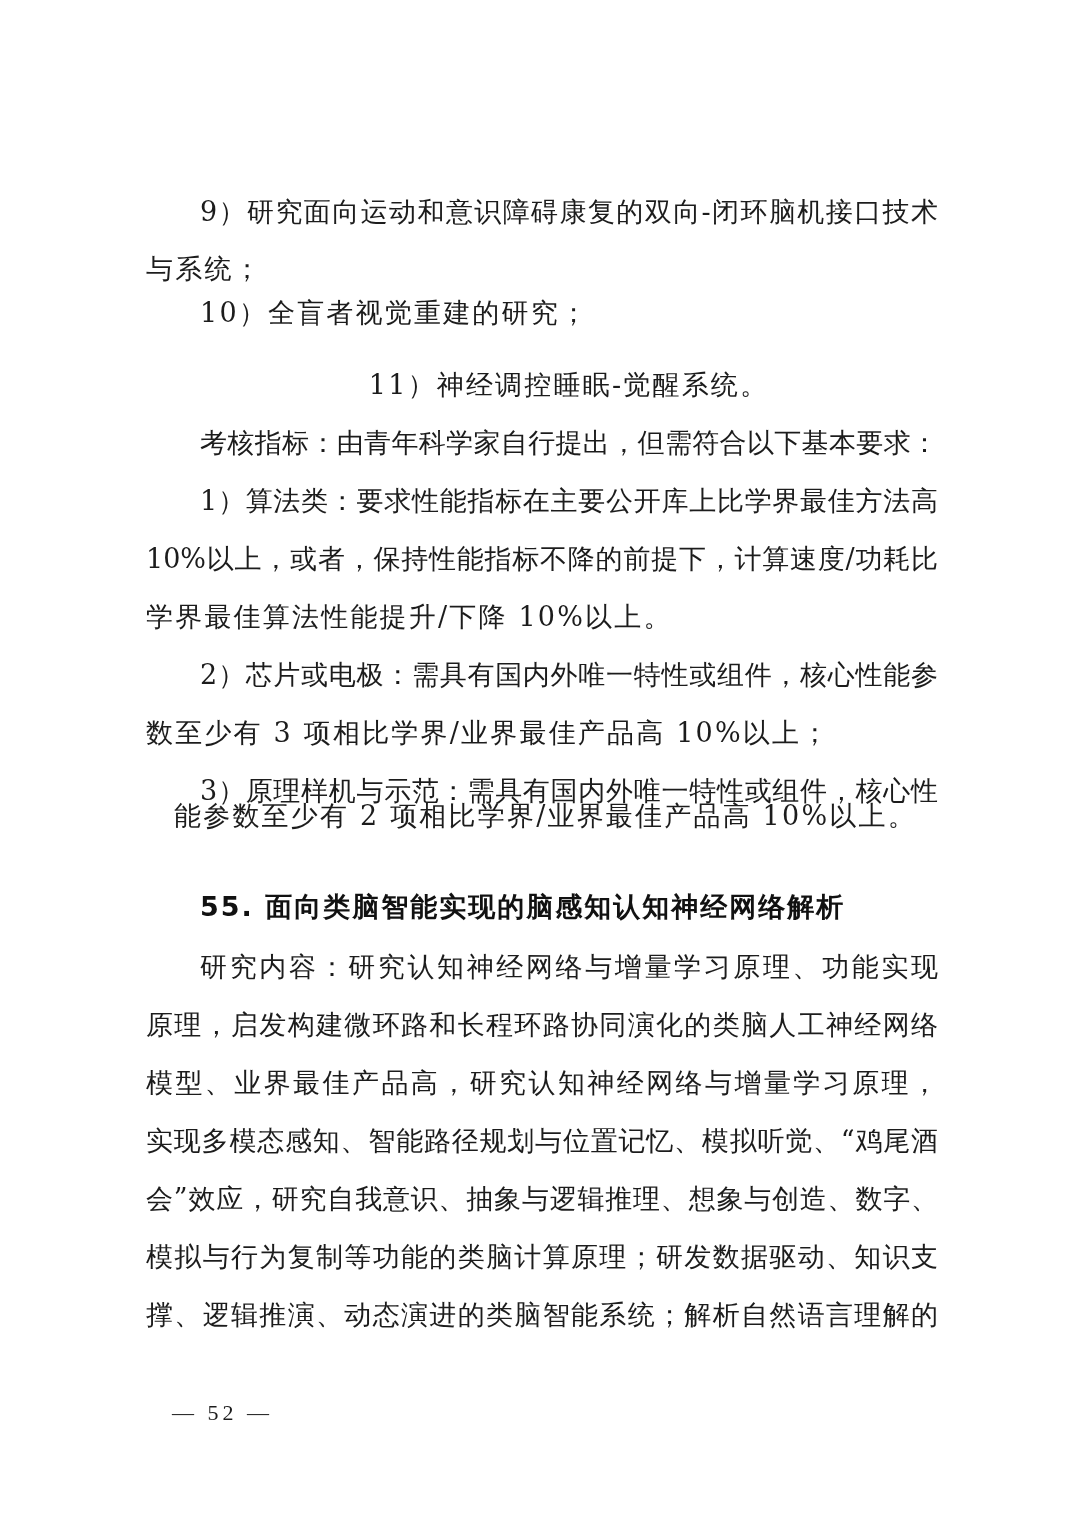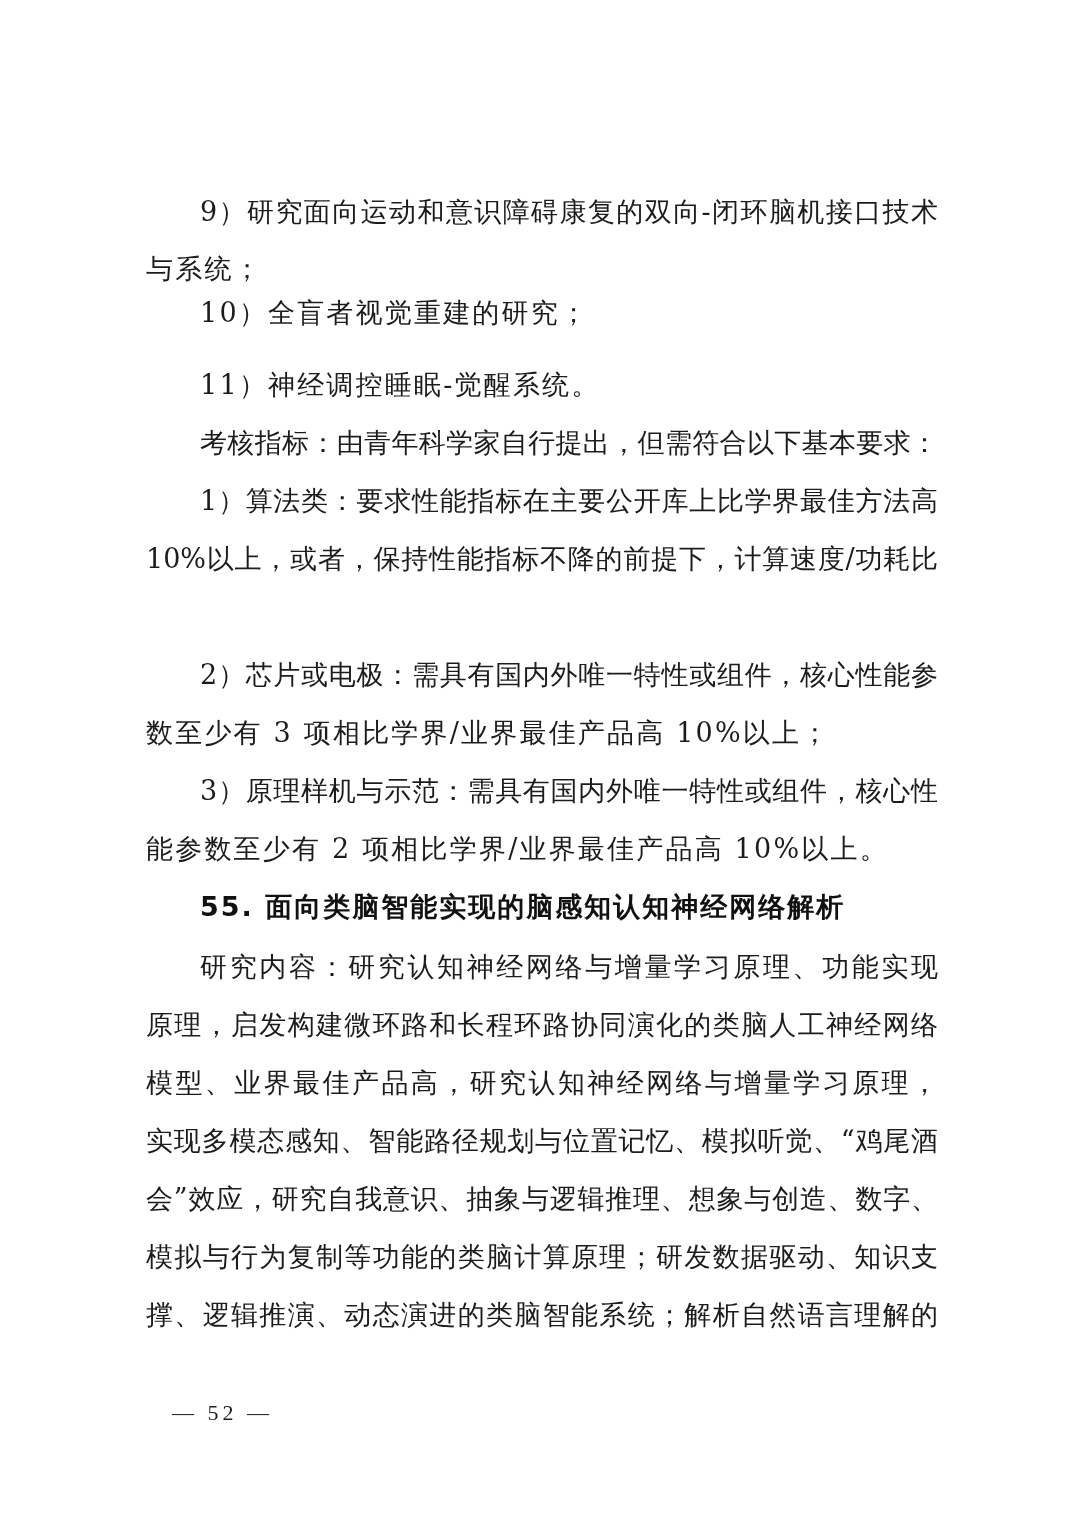--- a/index.html
+++ b/index.html
@@ -61,28 +61,29 @@
       font-family: "Liberation Serif", "DejaVu Serif", serif;
     }
   </style>
 </head>
 <body>
 
 <div class="page">
   <div class="line indent justify" style="top:194px;">9）研究面向运动和意识障碍康复的双向-闭环脑机接口技术</div>
   <div class="line" style="top:251px;">与系统；</div>
   <div class="line indent" style="top:295px;">10）全盲者视觉重建的研究；</div>
-  <div class="line indent" style="top:367px;">11）神经调控睡眠-觉醒系统。</div>
+  <div class="line indent" style="top:367px;text-align:center;">11）神经调控睡眠-觉醒系统。</div>
   <div class="line indent justify" style="top:425px;">考核指标：由青年科学家自行提出，但需符合以下基本要求：</div>
   <div class="line indent justify" style="top:483px;">1）算法类：要求性能指标在主要公开库上比学界最佳方法高</div>
   <div class="line justify" style="top:541px;">10%以上，或者，保持性能指标不降的前提下，计算速度/功耗比</div>
+  <div class="line" style="top:599px;">学界最佳算法性能提升/下降 10%以上。</div>
   <div class="line indent justify" style="top:657px;">2）芯片或电极：需具有国内外唯一特性或组件，核心性能参</div>
   <div class="line" style="top:715px;">数至少有 3 项相比学界/业界最佳产品高 10%以上；</div>
   <div class="line indent justify" style="top:773px;">3）原理样机与示范：需具有国内外唯一特性或组件，核心性</div>
-  <div class="line" style="top:831px;">能参数至少有 2 项相比学界/业界最佳产品高 10%以上。</div>
+  <div class="line" style="top:798px;margin-left:28px;">能参数至少有 2 项相比学界/业界最佳产品高 10%以上。</div>
   <div class="line indent heading" style="top:889px;">55. 面向类脑智能实现的脑感知认知神经网络解析</div>
   <div class="line indent justify" style="top:949px;">研究内容：研究认知神经网络与增量学习原理、功能实现</div>
   <div class="line justify" style="top:1007px;">原理，启发构建微环路和长程环路协同演化的类脑人工神经网络</div>
   <div class="line justify" style="top:1065px;">模型、业界最佳产品高，研究认知神经网络与增量学习原理，</div>
   <div class="line justify" style="top:1123px;">实现多模态感知、智能路径规划与位置记忆、模拟听觉、“鸡尾酒</div>
   <div class="line justify" style="top:1239px;">模拟与行为复制等功能的类脑计算原理；研发数据驱动、知识支</div>
   <div class="line justify" style="top:1181px;">会”效应，研究自我意识、抽象与逻辑推理、想象与创造、数字、</div>
   <div class="line justify" style="top:1297px;">撑、逻辑推演、动态演进的类脑智能系统；解析自然语言理解的</div>
 
   <div class="page-number">— 52 —</div>

